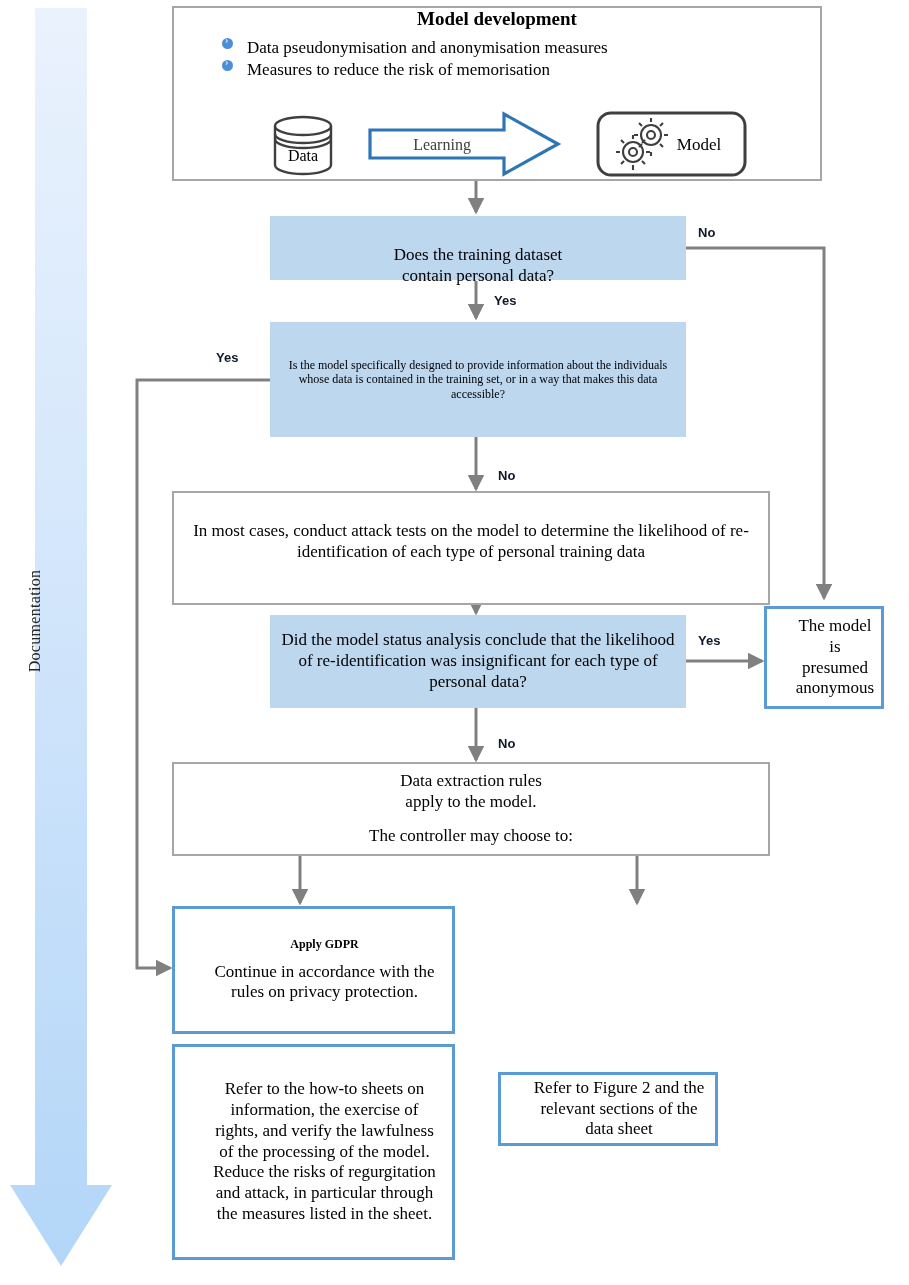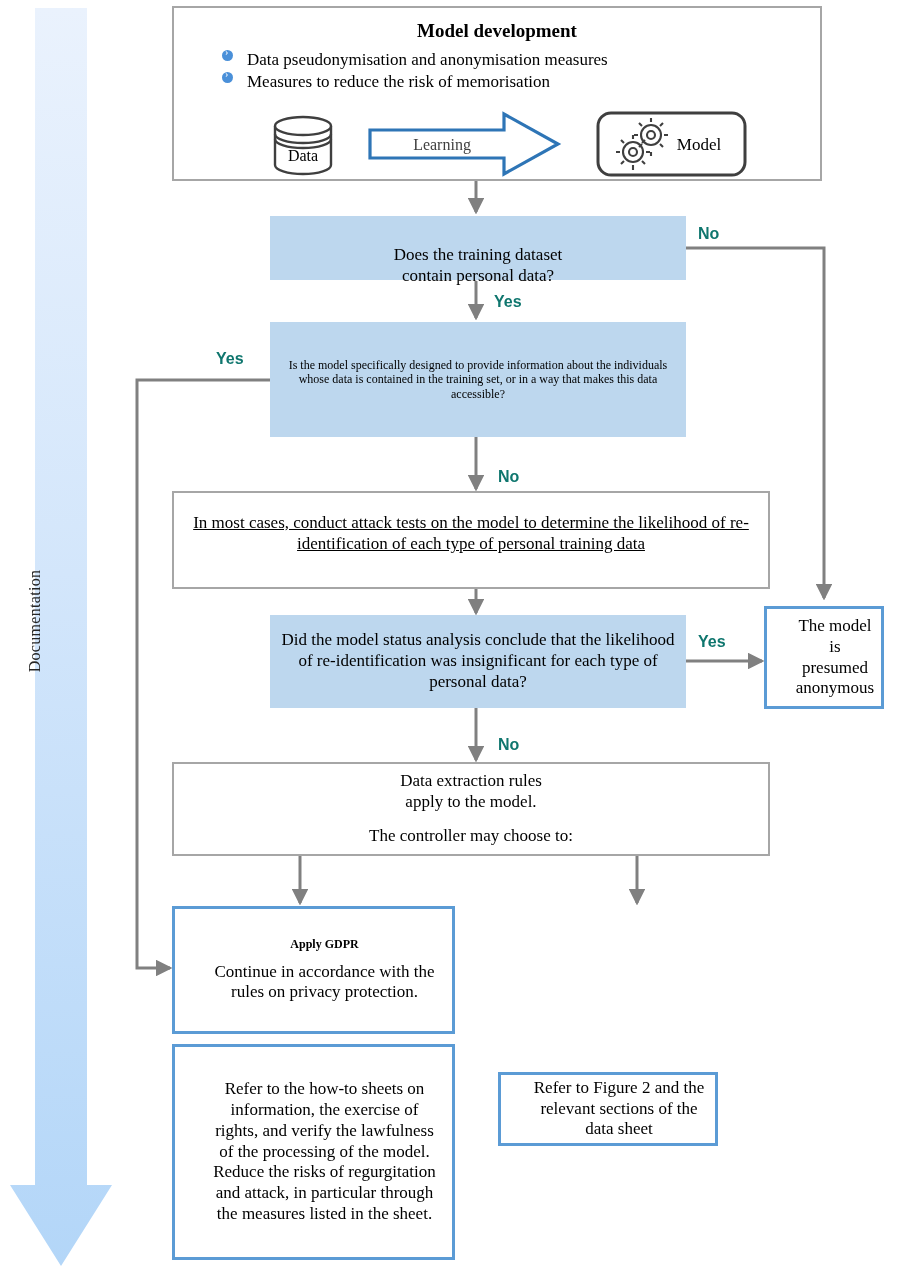--- a/index.html
+++ b/index.html
@@ -49,40 +49,39 @@
     background: #ffffff;
     padding-left: 22px;
   }
   .node .txt {
     padding: 0 10px;
   }
   .edge-label {
     position: absolute;
     font-family: "Liberation Sans", "DejaVu Sans", sans-serif;
     font-weight: bold;
-    font-size: 16px;
-    color: #0f766e;
+    font-size: 13px;
+    color: #0f172a;
     white-space: nowrap;
   }
   
   #header-panel {
     position: absolute;
     left: 172px;
     top: 6px;
     width: 650px;
     height: 175px;
     border: 2px solid #a6a6a6;
     background: #ffffff;
     box-sizing: border-box;
   }
   #header-title {
     text-align: center;
     font-weight: bold;
     font-size: 19px;
-    margin-top: 12px;
   }
   #bullets {
     margin: 8px 0 0 48px;
   }
   .bullet-row {
     display: flex;
     font-size: 17px;
     margin-bottom: 2px;
   }
   .bullet-dot {
@@ -214,21 +213,21 @@
   </div>
   <div class="edge-label" style="left:698px; top:225px;">No</div>
   <div class="edge-label" style="left:494px; top:293px;">Yes</div>
 
   <div class="node blue-fill" style="left:270px; top:322px; width:416px; height:115px; font-size:12px;">
     <div class="txt" style="max-width:392px;">Is the model specifically designed to provide information about the individuals whose data is contained in the training set, or in a way that makes this data accessible?</div>
   </div>
   <div class="edge-label" style="left:216px; top:350px;">Yes</div>
   <div class="edge-label" style="left:498px; top:468px;">No</div>
 
-  <div class="node gray" style="left:172px; top:491px; width:598px; height:98px; font-size:17px;text-decoration:underline;">
+  <div class="node gray" style="left:172px; top:491px; width:598px; height:114px; font-size:17px;">
     <div class="txt" style="max-width:576px; margin-top:-12px;">In most cases, conduct attack tests on the model to determine the likelihood of re-identification of each type of personal training data</div>
   </div>
 
   <div class="node blue-fill" style="left:270px; top:615px; width:416px; height:93px; font-size:17px;">
     <div class="txt" style="max-width:396px;">Did the model status analysis conclude that the likelihood of re-identification was insignificant for each type of personal data?</div>
   </div>
   <div class="edge-label" style="left:698px; top:633px;">Yes</div>
   <div class="edge-label" style="left:498px; top:736px;">No</div>
 
   <div class="node blue-outline" style="left:764px; top:606px; width:120px; height:103px; font-size:17px;">

